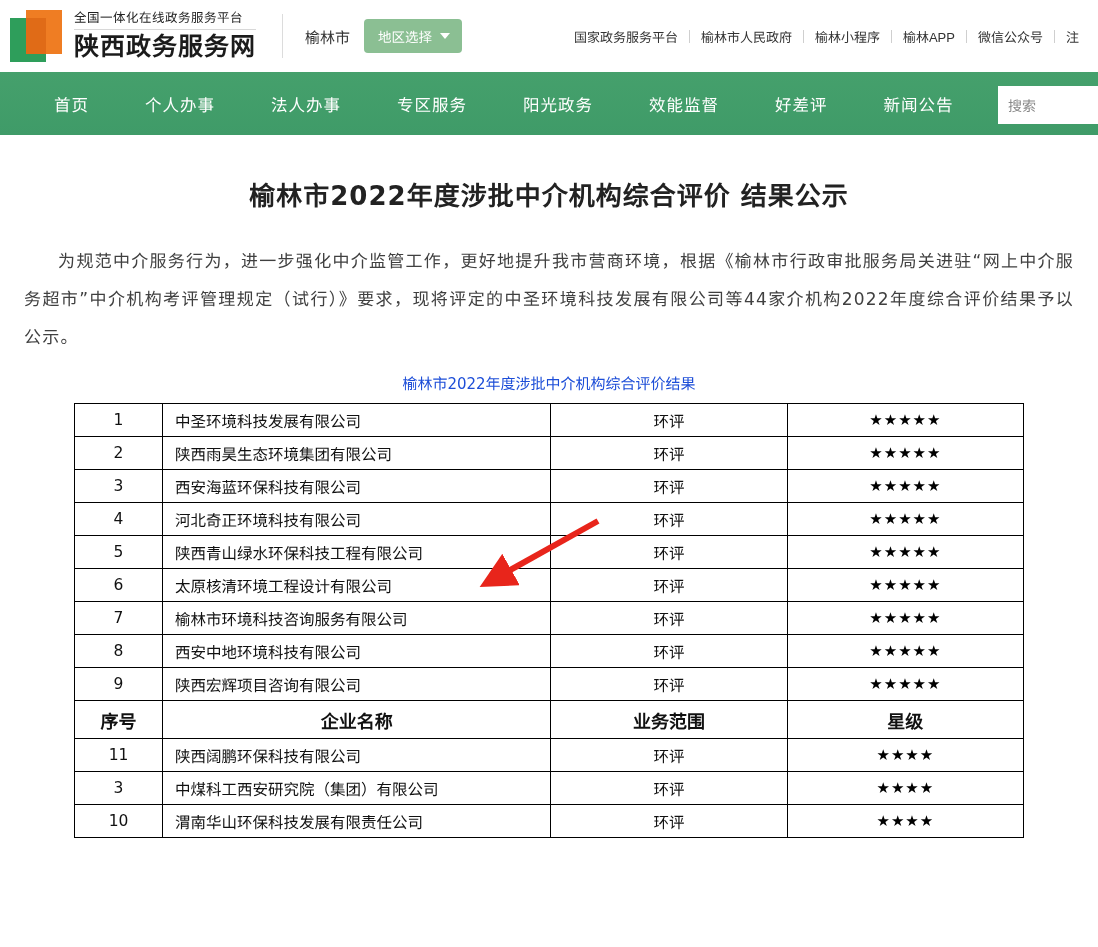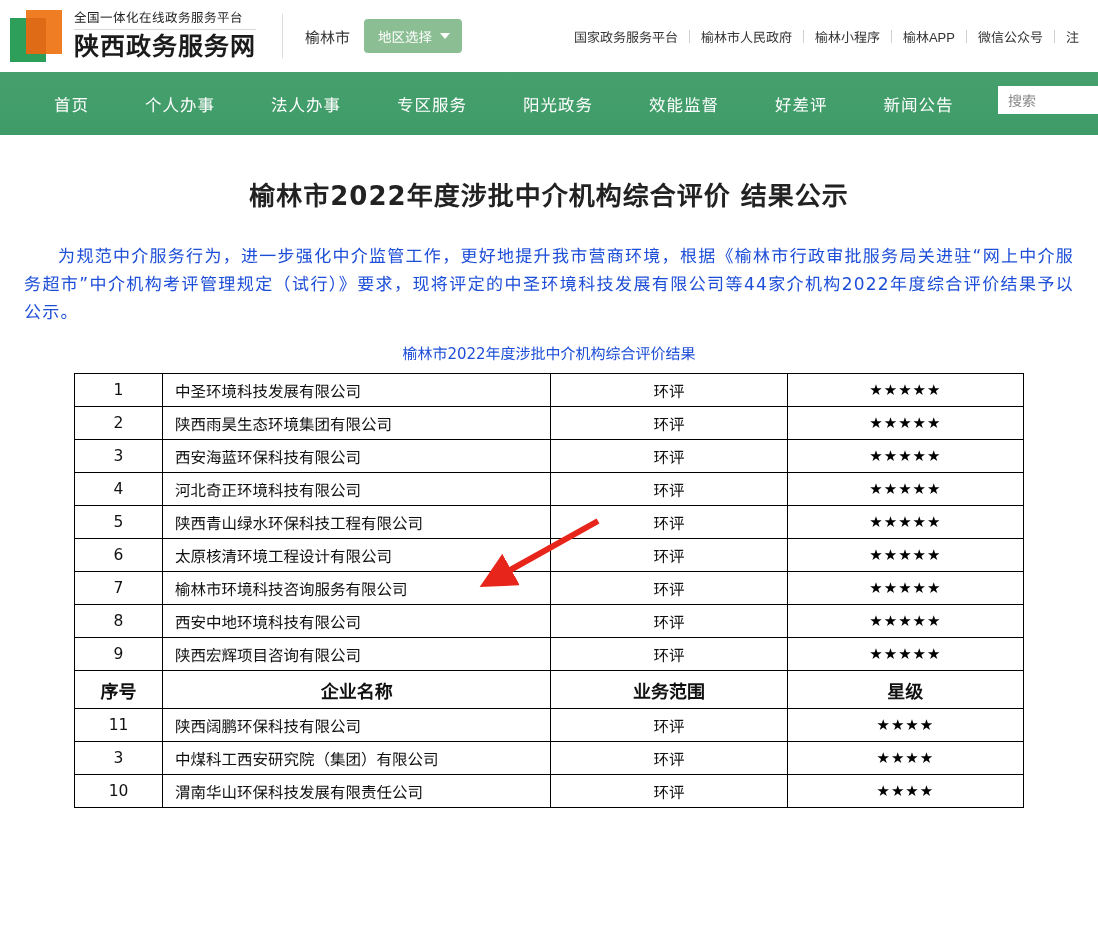--- a/index.html
+++ b/index.html
@@ -139,21 +139,21 @@
     padding: 0 28px;
     cursor: pointer;
     white-space: nowrap;
     letter-spacing: 1px;
   }
   .search-box {
     position: absolute;
     right: 0px;
     top: 14px;
     width: 100px;
-    height: 28px;
+    height: 38px;
     background: #ffffff;
     display: flex;
     align-items: center;
     padding-left: 10px;
     box-sizing: border-box;
     font-size: 14px;
     color: #888;
   }
 
   
@@ -165,22 +165,22 @@
     text-align: center;
     font-size: 26px;
     font-weight: bold;
     color: #222;
     margin: 40px 0 30px 0;
     letter-spacing: 1px;
     font-family: "DejaVu Sans", "Liberation Sans", sans-serif;
   }
   .para {
     font-size: 17px;
-    line-height: 28px;
-    color: #1d4ed8;
+    line-height: 38px;
+    color: #404040;
     text-align: justify;
     letter-spacing: 1.2px;
     margin: 0 0 6px 0;
     padding: 0 0px;
     font-family: "DejaVu Sans", "Liberation Sans", sans-serif;
   }
   .para .indent { display: inline-block; width: 2em; }
 
   .table-caption {
     text-align: center;

